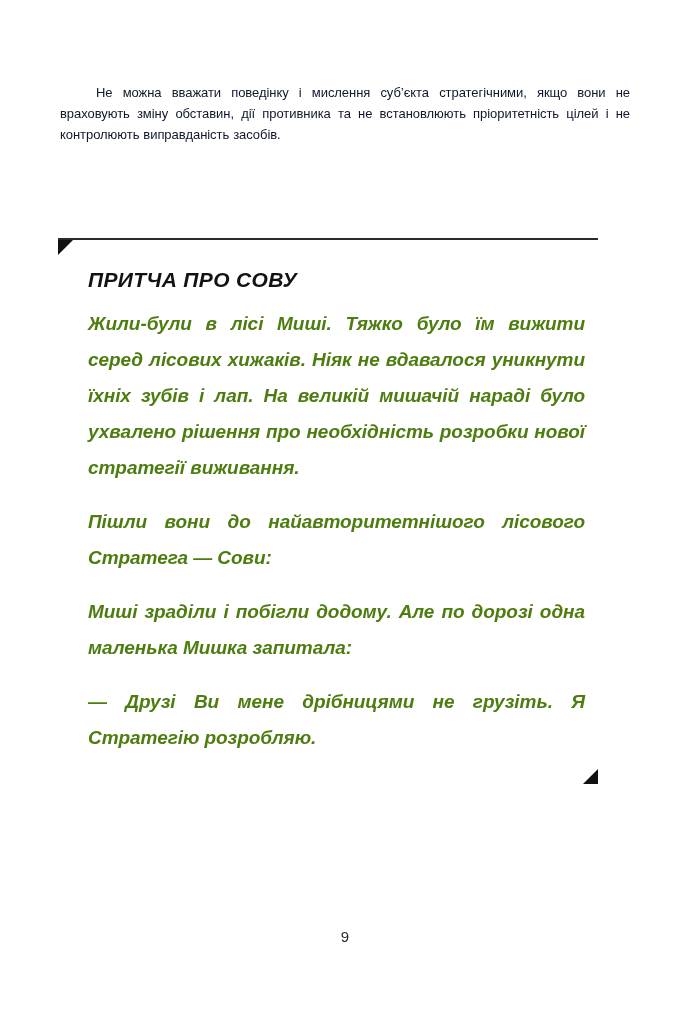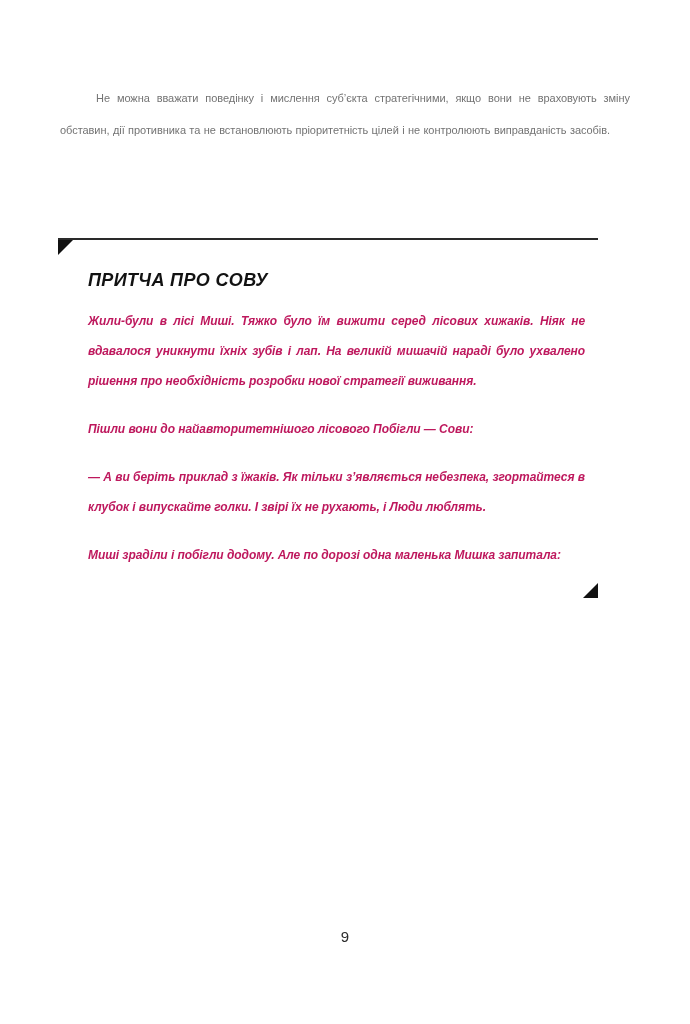--- a/index.html
+++ b/index.html
@@ -28,27 +28,27 @@
   
   .intro-block {
     position: absolute;
     left: 60px;
     top: 82px;
     width: 570px;
   }
 
   .intro-paragraph {
     margin: 0;
-    font-size: 11px;
-    line-height: 32px;
+    font-size: 13px;
+    line-height: 21px;
     text-align: justify;
     text-indent: 36px;
     font-weight: 400;
     font-style: normal;
-    color: #737373;
+    color: #0f172a;
     letter-spacing: -0.05px;
     word-spacing: 0.4px;
     hyphens: none;
   }
 
   
   .parable-section {
     position: absolute;
     left: 0;
     top: 238px;
@@ -95,44 +95,44 @@
     right: 0;
     bottom: 1.6px;
     width: 0;
     height: 0;
     border-right: 15px solid #111111;
     border-top: 15px solid transparent;
   }
 
   .parable-heading {
     margin: 14px 0 0 88px;
-    font-size: 18px;
+    font-size: 21px;
     line-height: 20px;
     font-weight: 700;
     font-style: italic;
     letter-spacing: 0.35px;
     color: #121212;
     text-transform: none;
   }
 
   .parable-body {
     margin: 0;
     padding: 16px 0 0 0;
     width: 497px;
     margin-left: 88px;
   }
 
   .parable-paragraph {
     margin: 0 0 18px 0;
-    font-size: 12px;
-    line-height: 30px;
+    font-size: 19px;
+    line-height: 36px;
     font-weight: 700;
     font-style: italic;
     text-align: justify;
-    color: #be185d;
+    color: #4d7c0f;
     letter-spacing: -0.06px;
     hyphens: none;
   }
 
   .parable-paragraph:last-child {
     margin-bottom: 0;
   }
 
   .parable-bottom-spacer {
     height: 12px;
@@ -168,23 +168,23 @@
 
     <div class="rule-wrap">
       <div class="rule-line"></div>
       <div class="corner-tl"></div>
     </div>
 
     <h2 class="parable-heading">ПРИТЧА ПРО СОВУ</h2>
 
     <div class="parable-body">
       <p class="parable-paragraph">Жили-були в лісі Миші. Тяжко було їм вижити серед лісових хижаків. Ніяк не вдавалося уникнути їхніх зубів і лап. На великій мишачій нараді було ухвалено рішення про необхідність розробки нової стратегії виживання.</p>
-      <p class="parable-paragraph">Пішли вони до найавторитетнішого лісового Побігли — Сови:</p>
-      <p class="parable-paragraph">— А ви беріть приклад з їжаків. Як тільки з’являється небезпека, згортайтеся в клубок і випускайте голки. І звірі їх не рухають, і Люди люблять.</p>
+      <p class="parable-paragraph">Пішли вони до найавторитетнішого лісового Стратега — Сови:</p>
       <p class="parable-paragraph">Миші зраділи і побігли додому. Але по дорозі одна маленька Мишка запитала:</p>
+      <p class="parable-paragraph">— Друзі Ви мене дрібницями не грузіть. Я Стратегію розробляю.</p>
     </div>
 
     <div class="parable-bottom-spacer"></div>
 
     <div class="rule-wrap-bottom">
 
       <div class="corner-br"></div>
     </div>
 
   </section>

